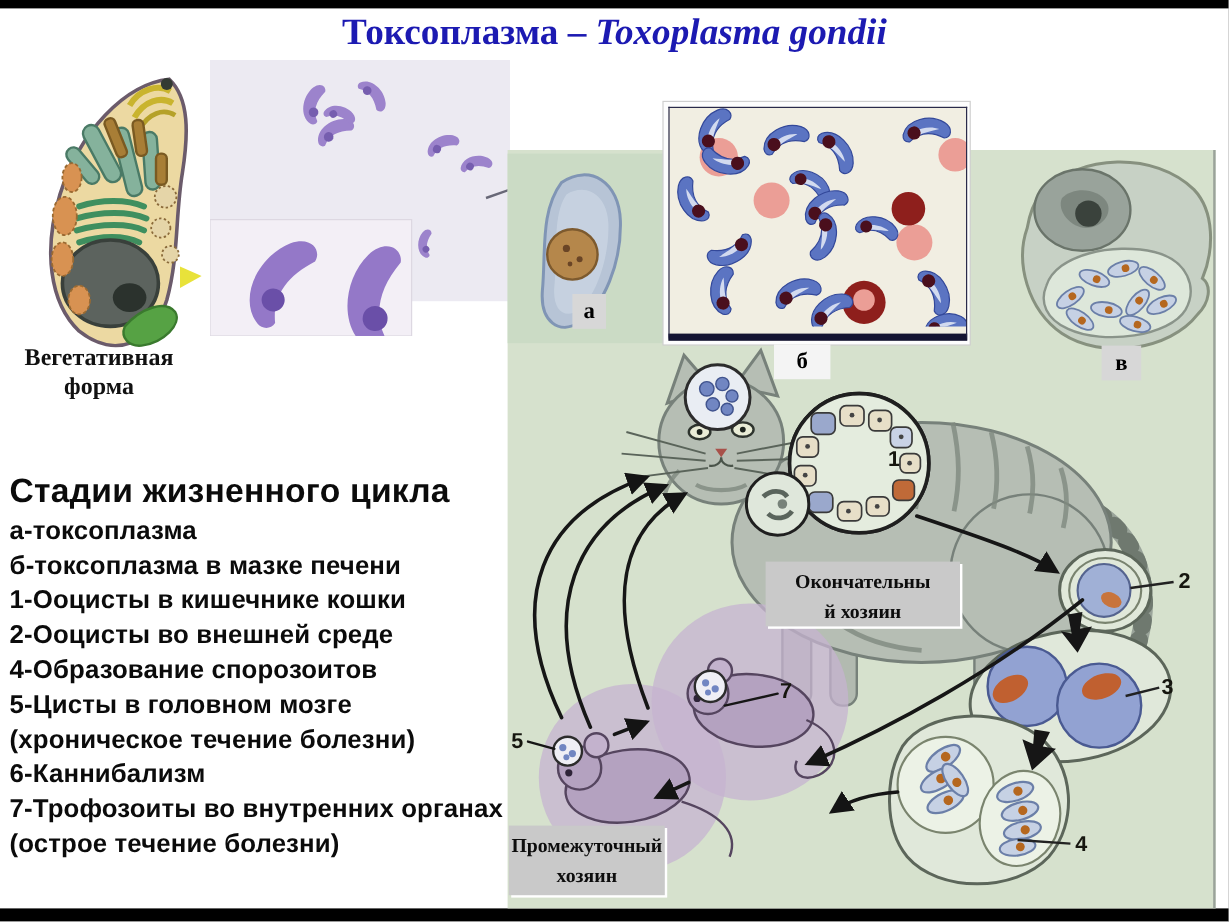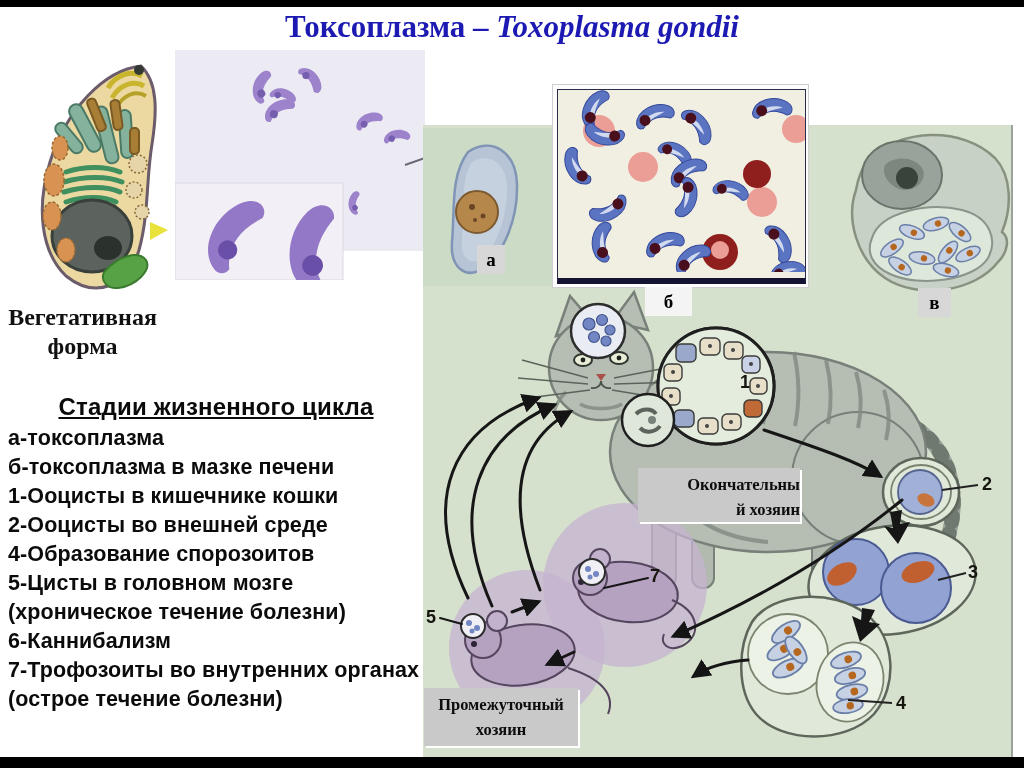--- a/index.html
+++ b/index.html
@@ -5,43 +5,43 @@
   html,body{margin:0;padding:0;background:#888;}
   #slide{position:relative;width:1024px;height:768px;background:#ffffff;overflow:hidden;
          font-family:"Liberation Sans",sans-serif;}
   .abs{position:absolute;}
   .bar{left:0;width:1024px;background:#000;}
   #title{left:0;top:9px;width:1024px;text-align:center;color:#1c1ab2;
          font-family:"Liberation Serif",serif;font-weight:bold;font-size:31px;}
   #title .lat{font-style:italic;}
   .caption{font-family:"Liberation Serif",serif;font-weight:bold;color:#111;
            text-align:center;line-height:1.22;}
-  #veg-caption{left:0px;top:303px;width:165px;font-size:24px;}
+  #veg-caption{left:0px;top:286px;width:165px;font-size:20px;}
   #smear-caption{left:205px;top:287px;width:210px;font-size:21px;}
   #stages{left:8px;top:393px;width:416px;color:#0b0b0b;}
-  #stages-heading{font-size:24px;font-weight:bold;text-decoration:underline;
-                  text-align:center;margin-bottom:3px;letter-spacing:.2px;}
+  #stages-heading{font-size:28px;font-weight:bold;
+                  text-align:left;margin-bottom:3px;letter-spacing:.2px;}
   .stage-item{font-size:21.5px;font-weight:bold;line-height:29px;letter-spacing:.1px;}
   #green-bg{left:423px;top:125px;width:588px;height:632px;background:#d6e1cd;
             border-right:2px solid #9aa29a;}
   #img-a-bg{left:423px;top:128px;width:130px;height:158px;background:#cbdbc5;}
   #img-b{left:553px;top:85px;width:255px;height:202px;background:#fdfdfd;
          box-shadow:0 0 0 1px #cfcfcf;}
   #img-b .photo{position:absolute;left:4px;top:4px;width:247px;height:188px;
                 background:#f1eee2;border:1px solid #2a2a4a;border-bottom:6px solid #141432;}
   .tag{background:#d7d7d7;color:#000;font-family:"Liberation Serif",serif;
        font-weight:bold;text-align:center;}
   #tag-a{left:477px;top:245px;width:28px;height:29px;font-size:19px;line-height:29px;}
   #tag-b{left:645px;top:287px;width:47px;height:29px;font-size:19px;line-height:29px;background:#f4f4f4;}
   #tag-v{left:918px;top:288px;width:33px;height:29px;font-size:19px;line-height:29px;}
   .host-box{background:#c9c9c9;box-shadow:2px 2px 0 #ffffff;
             font-family:"Liberation Serif",serif;font-weight:bold;color:#0d0d0d;
             text-align:center;font-size:16.5px;line-height:1.5;padding-top:5px;}
-  #final-host{left:638px;top:468px;width:162px;height:49px;text-align:right;}
-  #intermediate-host{left:424px;top:688px;width:154px;height:53px;font-family:Liberation Serif, serif;}
+  #final-host{left:638px;top:468px;width:162px;height:49px;}
+  #intermediate-host{left:424px;top:688px;width:130px;height:53px;font-family:Liberation Serif, serif;}
   .num{font-weight:bold;color:#16160f;font-size:18px;}
   svg{display:block;}
 </style>
 </head>
 <body>
 <div id="slide">
 
   <div class="abs bar" style="top:0;height:7px;"></div>
   <div class="abs bar" style="top:757px;height:11px;"></div>
 

